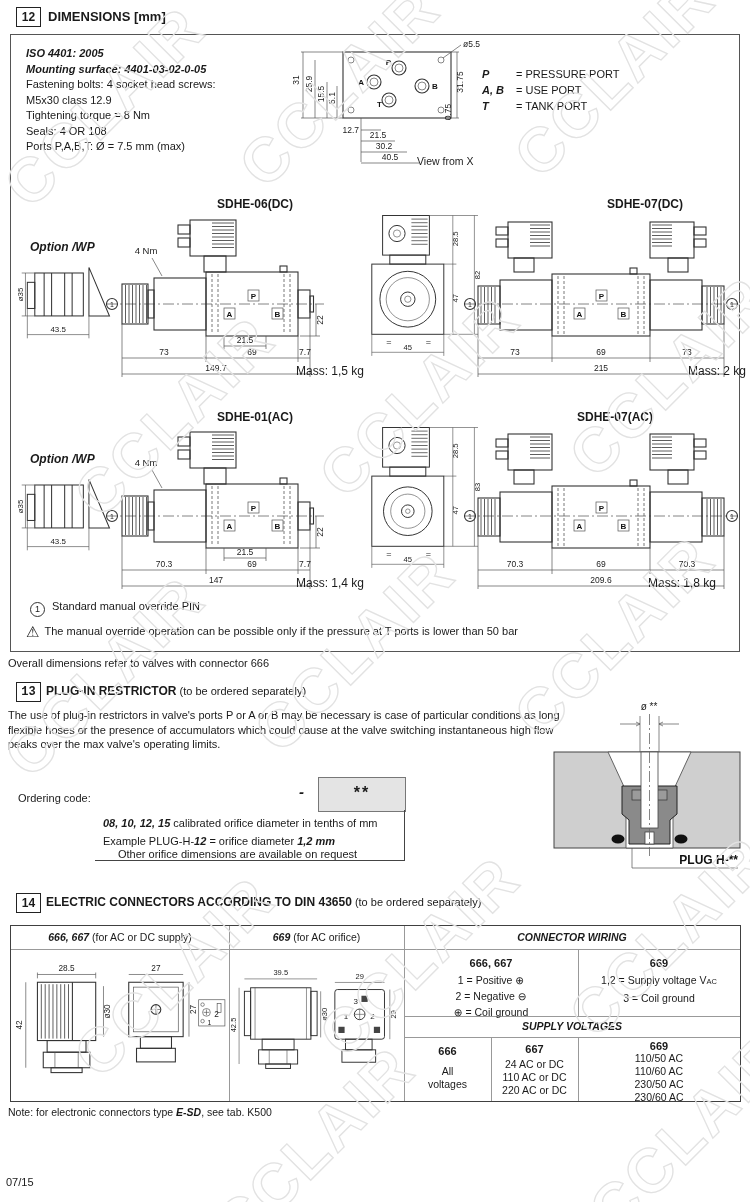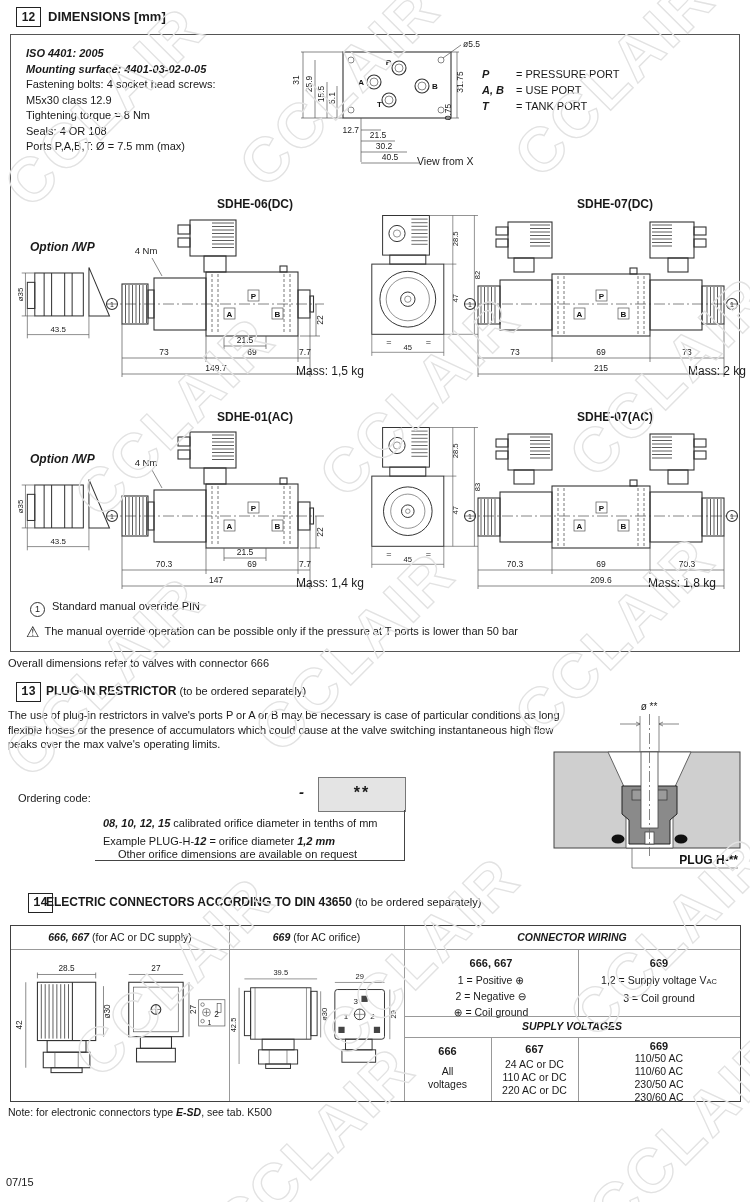--- a/index.html
+++ b/index.html
@@ -117,21 +117,21 @@
     <text x="132" y="127" style="font:10.5px 'Liberation Sans',sans-serif;fill:#222;">View from X</text>
   </svg>
 
   <div class="txt" style="left:482px;top:66px;line-height:16px;">
     <div><span class="b" style="display:inline-block;width:34px;">P</span><span>= PRESSURE PORT</span></div>
     <div><span class="b" style="display:inline-block;width:34px;">A, B</span><span>= USE PORT</span></div>
     <div><span class="b" style="display:inline-block;width:34px;">T</span><span>= TANK PORT</span></div>
   </div>
 
   <div class="valve-title" style="left:175px;top:197px;width:160px;">SDHE-06(DC)</div>
-  <div class="valve-title" style="left:530px;top:197px;width:170px;">SDHE-07(DC)</div>
+  <div class="valve-title" style="left:560px;top:197px;width:170px;">SDHE-07(DC)</div>
 
   <div class="abs b" style="left:30px;top:240px;font-size:12px;">Option /WP</div>
   <svg style="left:18px;top:256px;" width="112" height="90" viewBox="0 0 120 96">
     <g>
       <rect class="ln" x="10" y="28" width="8" height="28"></rect>
       <rect class="ln" x="18" y="18" width="52" height="46"></rect>
       <line class="ln" x1="28" y1="18" x2="28" y2="64"></line>
         <line class="ln" x1="36" y1="18" x2="36" y2="64"></line>
       <line class="ln" x1="50" y1="18" x2="50" y2="64"></line>
         <line class="ln" x1="58" y1="18" x2="58" y2="64"></line>
@@ -589,21 +589,21 @@
   <div class="starbox" style="left:318px;top:777px;width:86px;height:33px;font:bold 16px 'Liberation Sans',sans-serif;line-height:30px;letter-spacing:2px;">**</div>
   <div class="bracket" style="left:95px;top:810px;width:309px;height:50px;"></div>
   <div class="txt" style="left:103px;top:816px;">
     <span class="b">08, 10, 12, 15</span><span> calibrated orifice diameter in tenths of mm</span>
   </div>
   <div class="txt" style="left:103px;top:834px;line-height:14px;">
     <span>Example PLUG-H-</span><span class="b">12</span><span> = orifice diameter </span><span class="b">1,2 mm</span>
   </div>
   <div class="txt" style="left:118px;top:847px;line-height:14px;">Other orifice dimensions are available on request</div>
 
-  <div class="numbox" style="left:28px;top:893px;font-family:Liberation Mono, monospace;">14</div>
+  <div class="numbox" style="left:16px;top:893px;">14</div>
   <div class="sect-title" style="left:46px;top:895px;font-size:12px;">
     <b>ELECTRIC CONNECTORS ACCORDING TO DIN 43650</b><span style="font-size:11px;"> (to be ordered separately)</span>
   </div>
 
   <div class="tbl" style="left:10px;top:925px;width:729px;height:175px;">
     <div class="cell chead br bb" style="left:0;top:0;width:218px;height:23px;">
       <span class="b">666, 667</span><span> (for AC or DC supply)</span>
     </div>
     <div class="cell chead br bb" style="left:218px;top:0;width:175px;height:23px;">
       <span class="b">669</span><span> (for AC orifice)</span>

